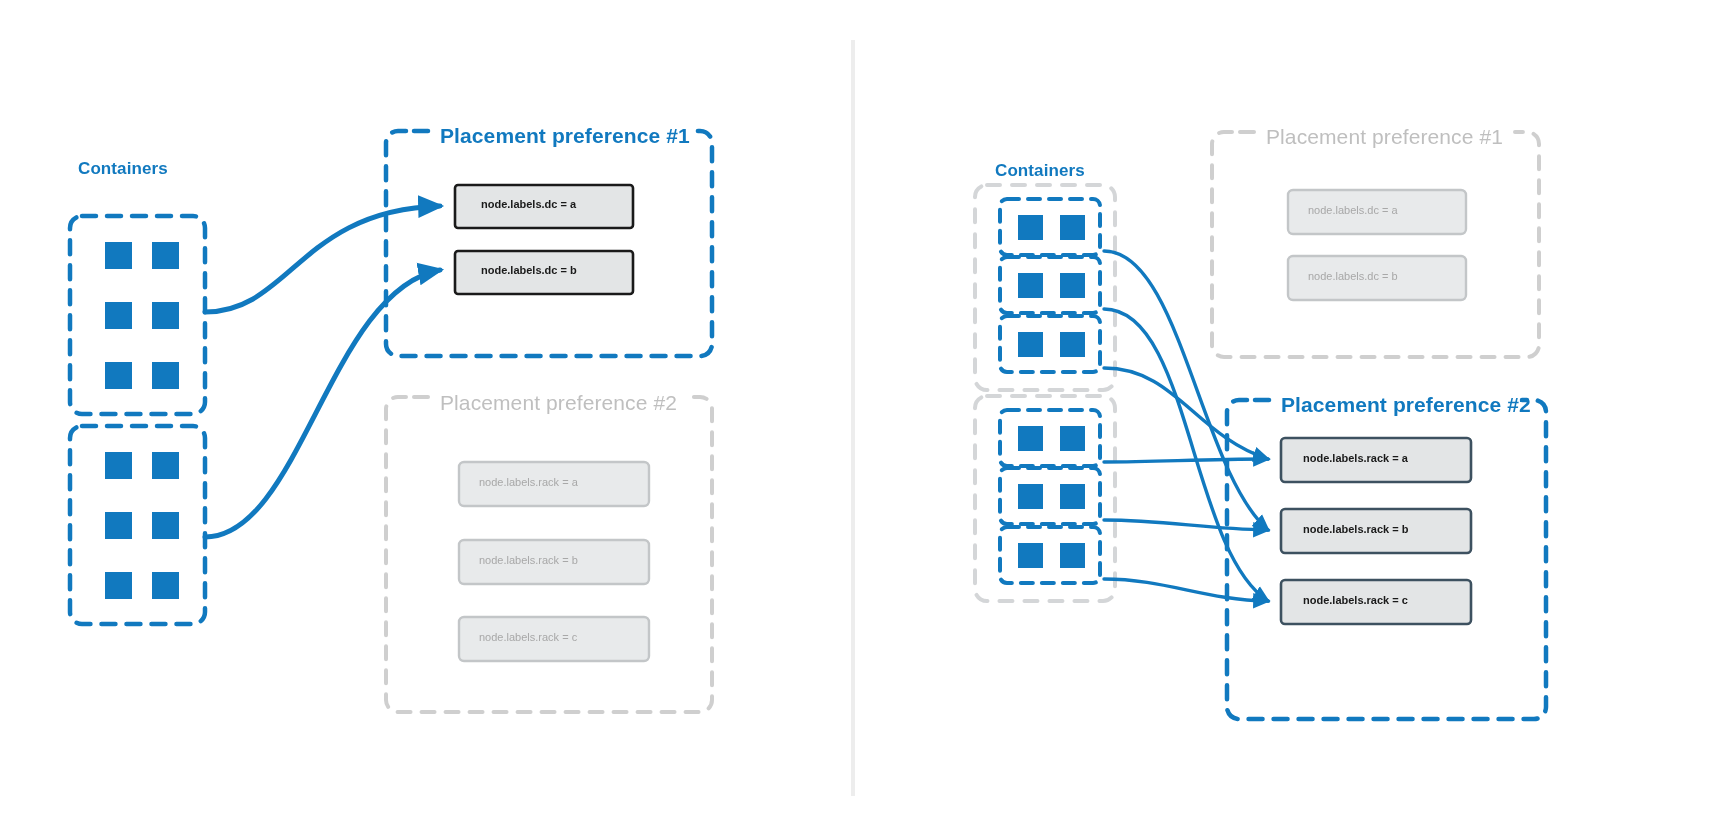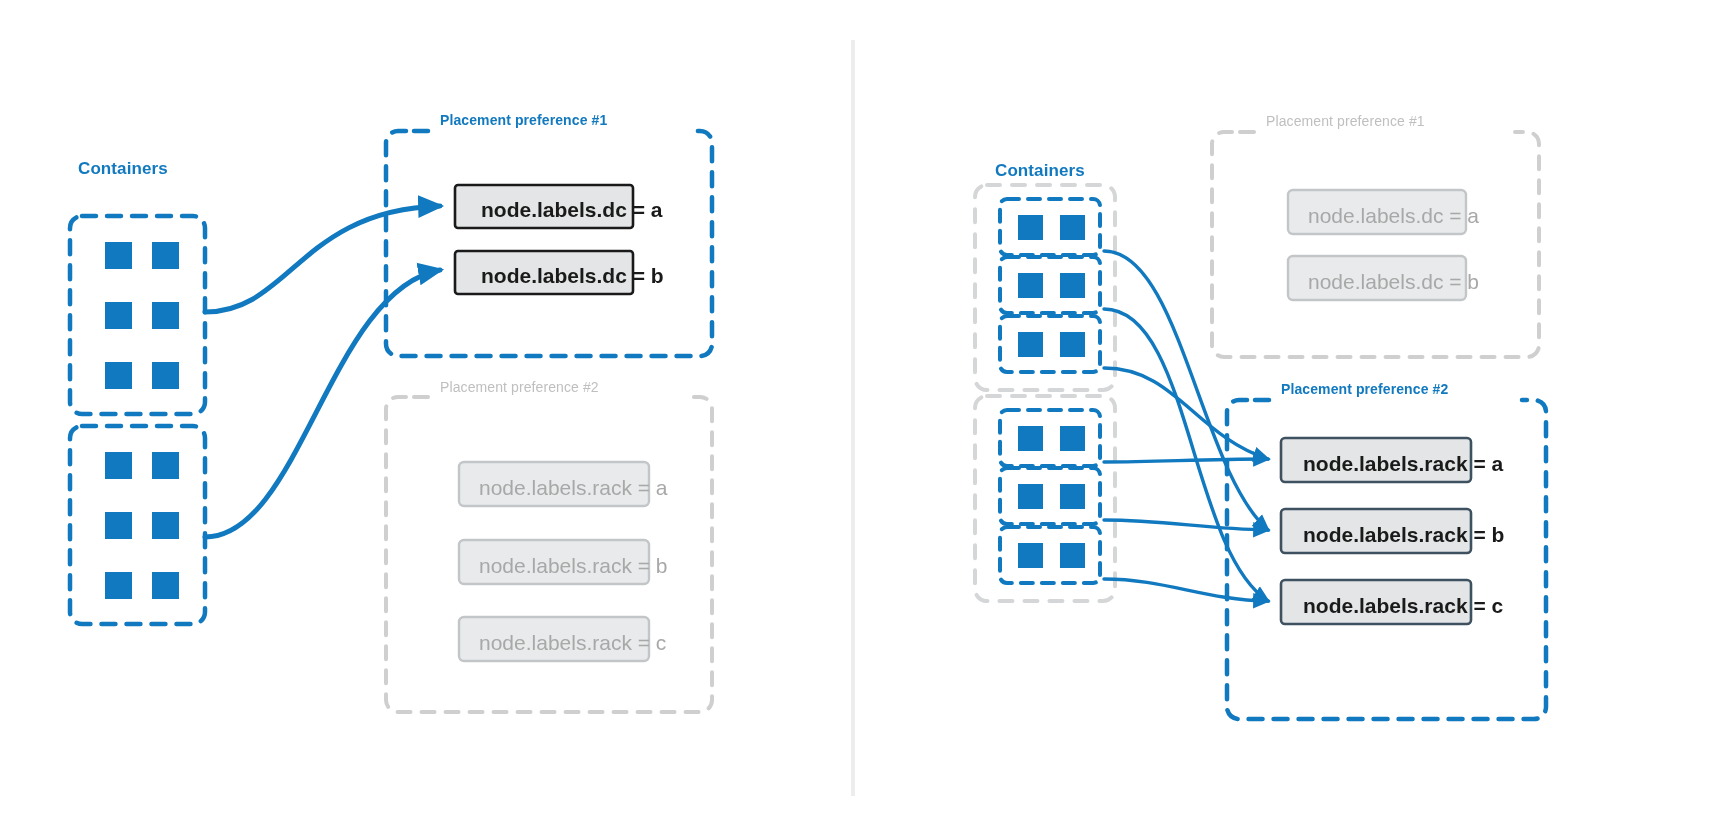--- a/index.html
+++ b/index.html
@@ -4,23 +4,23 @@
 <style>
   html,body{margin:0;padding:0;background:#ffffff;}
   body{width:1717px;height:838px;overflow:hidden;
        font-family:"Liberation Sans","DejaVu Sans",sans-serif;}
   #stage{position:relative;width:1717px;height:838px;}
   svg#canvas{position:absolute;left:0;top:0;width:1717px;height:838px;}
 
   
   .lbl{position:absolute;white-space:nowrap;}
   .group-title{font-size:17px;font-weight:bold;color:#1179bf;letter-spacing:.1px;}
-  .pref-title{font-size:14px;font-weight:bold;color:#1179bf;letter-spacing:.1px;}
+  .pref-title{font-size:21px;font-weight:bold;color:#1179bf;letter-spacing:.1px;margin-top:12px;}
   .pref-title.muted{color:#bfbfbf;font-weight:normal;}
-  .chip-text{font-size:21px;font-weight:bold;color:#1a1a1a;}
+  .chip-text{font-size:11px;font-weight:bold;color:#1a1a1a;}
   .chip-text.muted{color:#a8a8a8;font-weight:normal;}
 </style>
 </head>
 <body>
 
 <div id="stage">
 
   <svg id="canvas" viewBox="0 0 1717 838" xmlns="http://www.w3.org/2000/svg">
 
     <defs>

